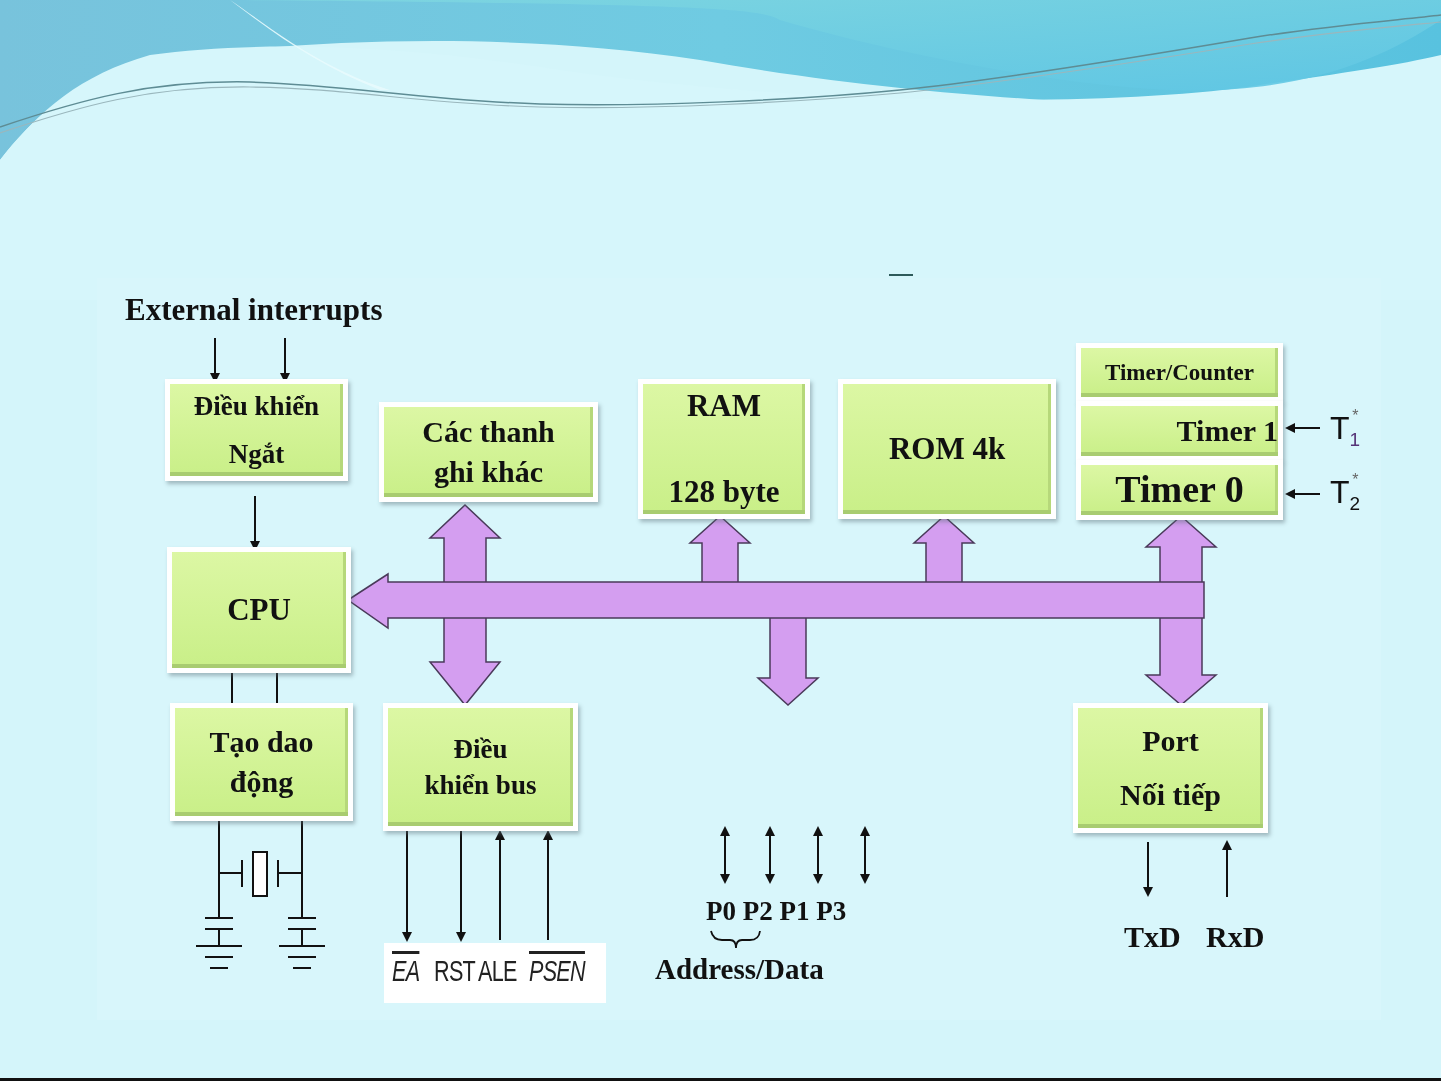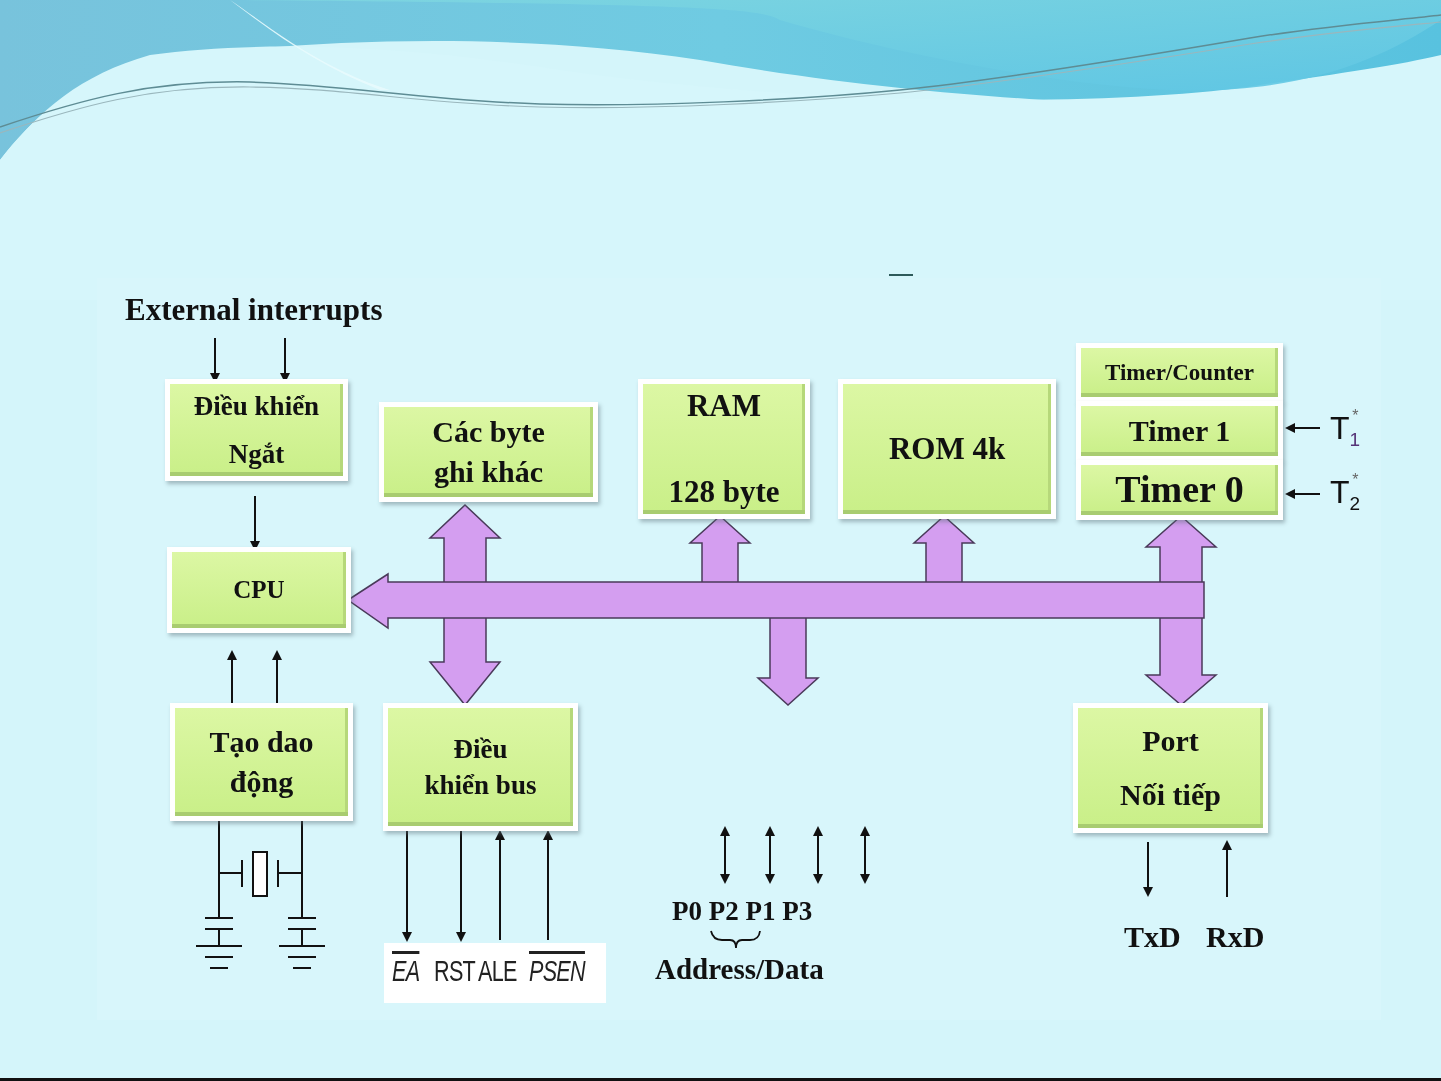--- a/index.html
+++ b/index.html
@@ -139,51 +139,51 @@
   </svg>
 
   <div class="lbl" style="left:125px;top:292px;font-size:31px;font-family:Liberation Serif, serif;">External interrupts</div>
 
   <div class="box" style="left:165px;top:379px;width:183px;height:102px;font-size:27px;">
     <span>Điều khiển</span>
     <span style="margin-top:12px;">Ngắt</span>
   </div>
 
   <div class="box" style="left:379px;top:402px;width:219px;height:100px;font-size:30px;">
-    <span>Các byte</span>
+    <span>Các thanh</span>
     <span>ghi khác</span>
   </div>
 
   <div class="box" style="left:638px;top:379px;width:172px;height:140px;font-size:31px;gap:44px;">
     <span>RAM</span>
     <span>128 byte</span>
   </div>
 
   <div class="box" style="left:838px;top:379px;width:218px;height:140px;font-size:31px;">
     <span>ROM 4k</span>
   </div>
 
   <div class="box" style="left:1076px;top:343px;width:207px;height:59px;font-size:23px;">
     <span>Timer/Counter</span>
   </div>
-  <div class="box" style="left:1076px;top:401px;width:207px;height:60px;font-size:30px;">
+  <div class="box" style="left:1076px;top:401px;width:207px;height:60px;font-size:30px;align-items:flex-end;">
     <span>Timer 1</span>
   </div>
   <div class="box" style="left:1076px;top:460px;width:207px;height:60px;font-size:38px;">
     <span>Timer 0</span>
   </div>
 
   <div class="lbl sans" style="left:1330px;top:410px;font-size:32px;">
     <span>T</span><sub style="font-size:19px;color:#553377;">1</sub><sup style="font-size:16px;color:#666;position:relative;left:-8px;top:-6px;">*</sup>
   </div>
   <div class="lbl sans" style="left:1330px;top:474px;font-size:32px;">
     <span>T</span><sub style="font-size:19px;">2</sub><sup style="font-size:16px;color:#666;position:relative;left:-8px;top:-6px;">*</sup>
   </div>
 
-  <div class="box" style="left:167px;top:547px;width:184px;height:86px;font-size:25px;">
+  <div class="box" style="left:167px;top:547px;width:184px;height:126px;font-size:31px;">
     <span>CPU</span>
   </div>
 
   <div class="box" style="left:170px;top:703px;width:183px;height:118px;font-size:30px;">
     <span>Tạo dao</span>
     <span>động</span>
   </div>
 
   <div class="box" style="left:383px;top:703px;width:195px;height:128px;font-size:27px;">
     <span>Điều</span>
@@ -195,21 +195,21 @@
     <span>Port</span>
     <span style="margin-top:14px;">Nối tiếp</span>
   </div>
 
   <div class="sig-box"></div>
   <span class="sig over" style="left:392px;">EA</span>
   <span class="sig" style="left:434px;font-style:normal;">RST</span>
   <span class="sig" style="left:478px;font-style:normal;">ALE</span>
   <span class="sig over" style="left:529px;">PSEN</span>
 
-  <div class="lbl" style="left:672px;top:896px;font-size:27px;">
+  <div class="lbl" style="left:706px;top:896px;font-size:27px;">
     <span>P0</span>
     <span>P2</span>
     <span>P1</span>
     <span>P3</span>
   </div>
   <div class="lbl" style="left:655px;top:953px;font-size:29px;">Address/Data</div>
 
   <div class="lbl" style="left:1124px;top:920px;font-size:30px;">TxD</div>
   <div class="lbl" style="left:1206px;top:920px;font-size:30px;">RxD</div>
 

